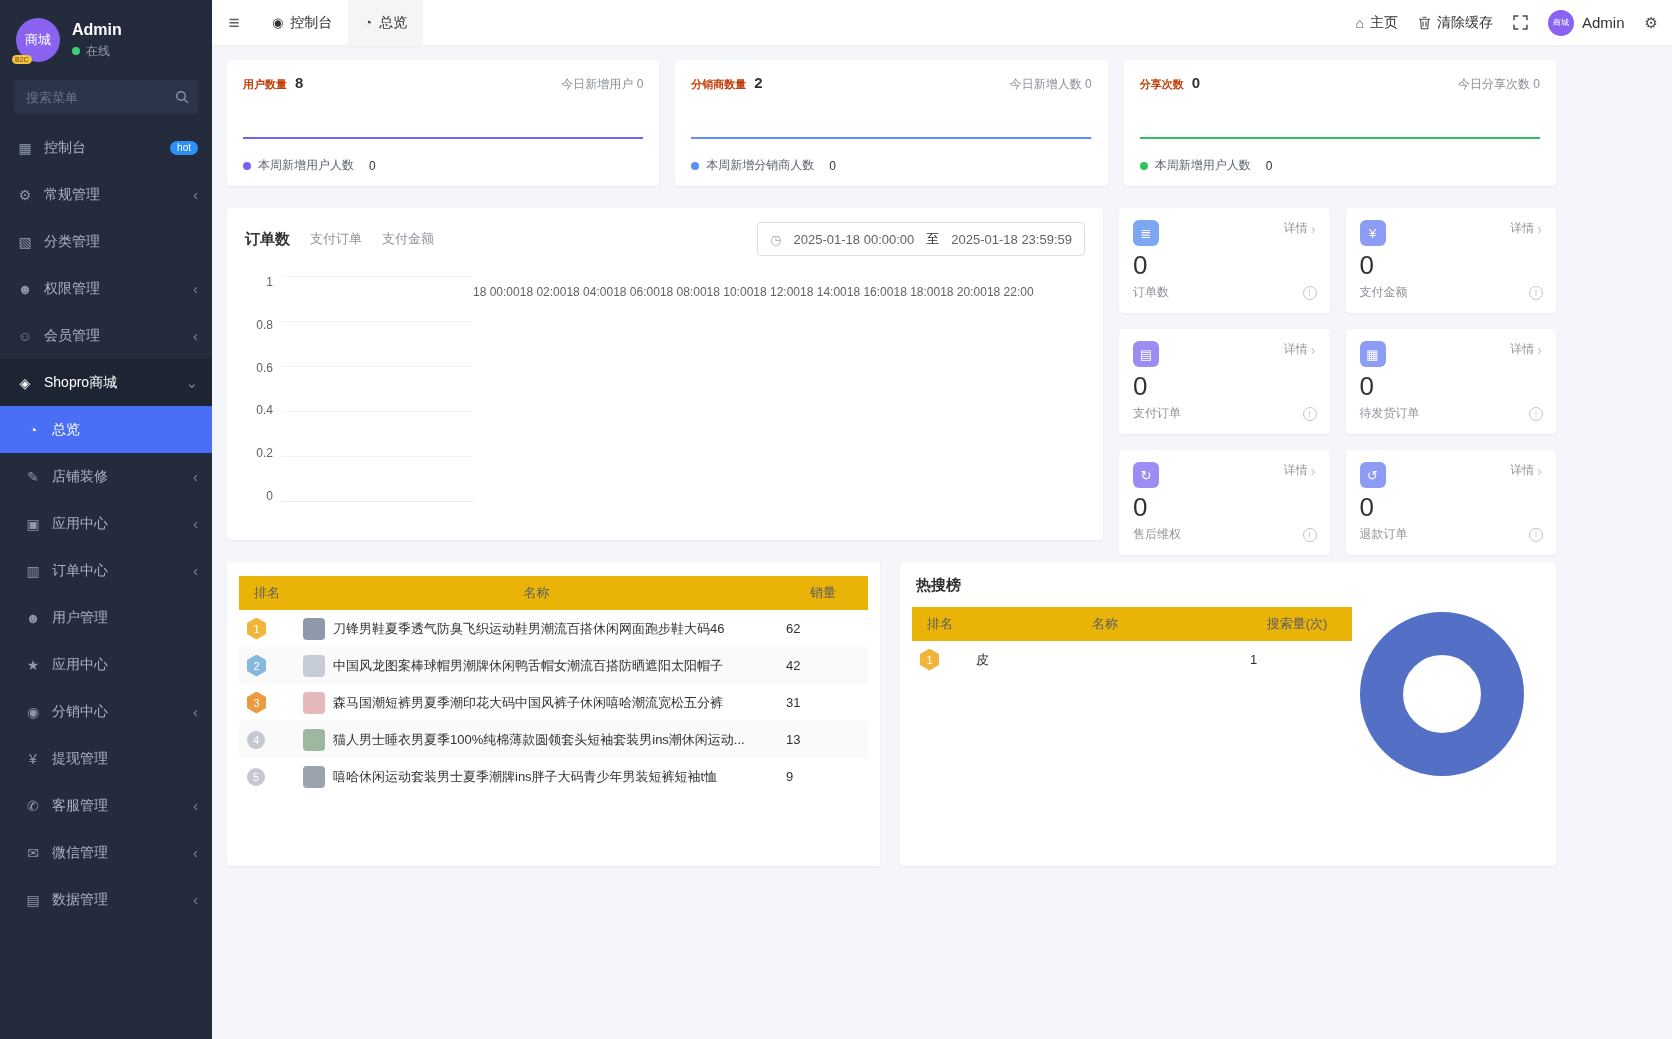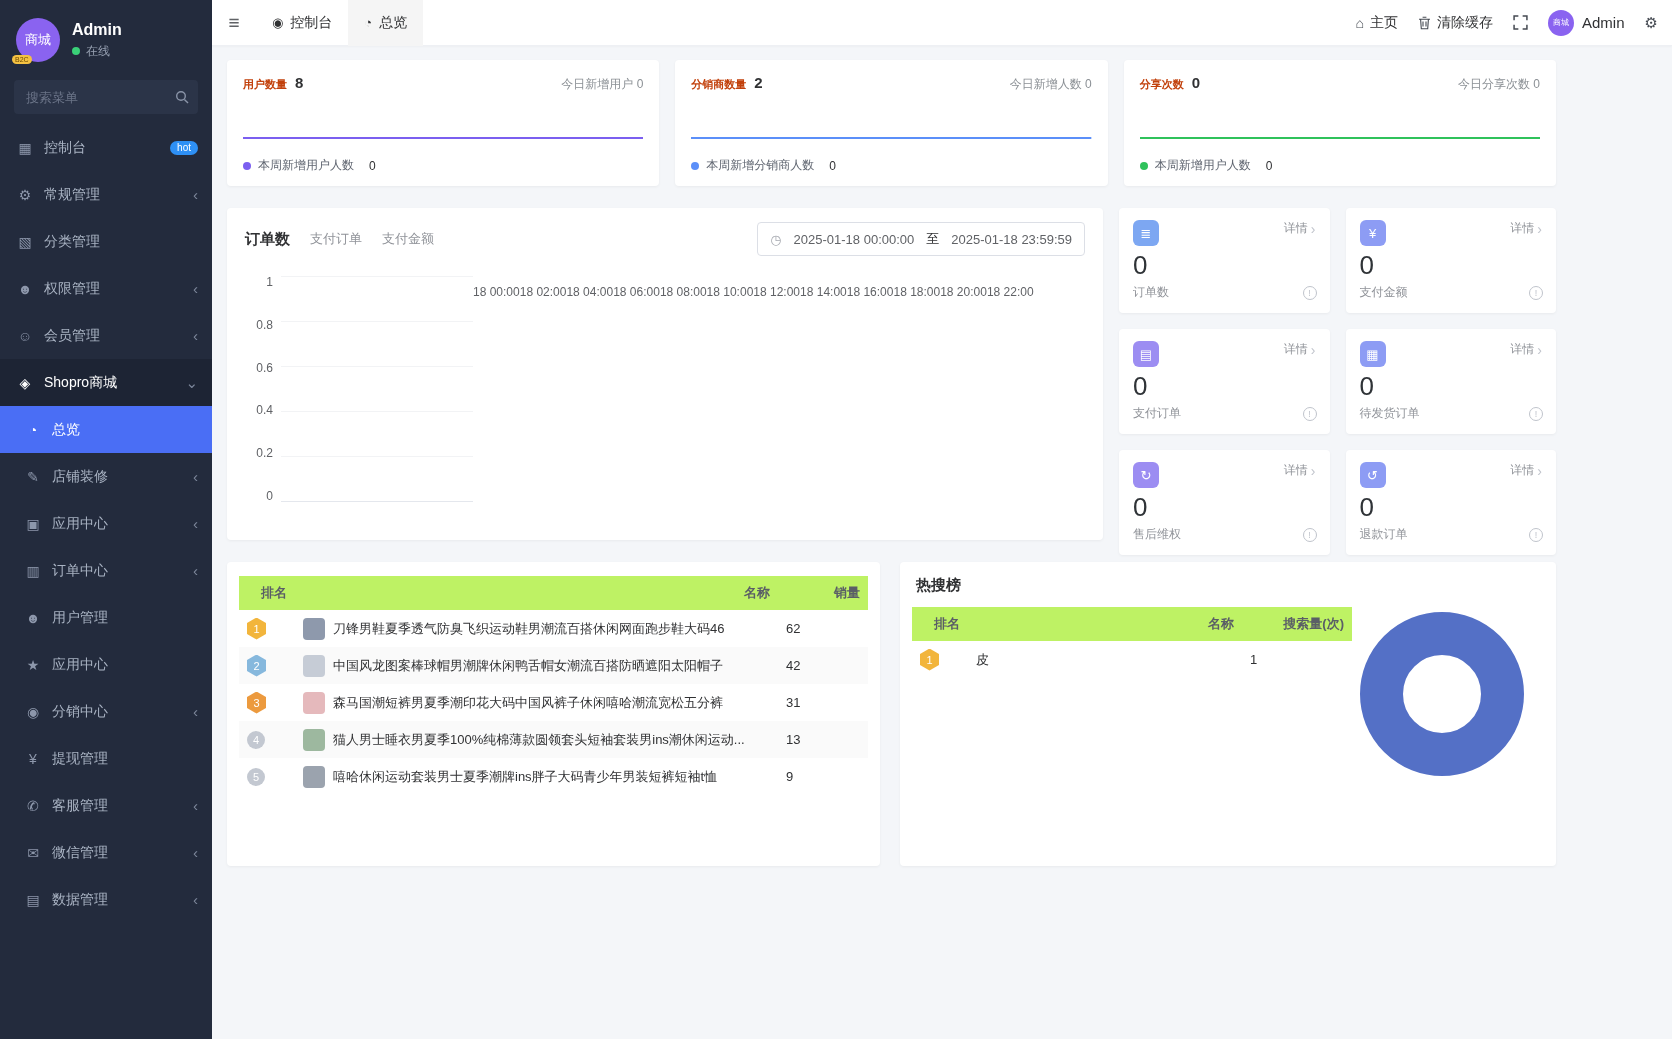--- a/index.html
+++ b/index.html
@@ -110,21 +110,21 @@
   .mc-info{position:absolute;right:13px;bottom:13px;width:14px;height:14px;border:1px solid #c0c4cc;
     border-radius:50%;color:#c0c4cc;font-size:9px;line-height:12px;text-align:center;cursor:pointer;}
 
   
   .bottom-row{display:flex;gap:20px;}
   .sales-card{width:653px;flex-shrink:0;height:304px;padding:14px 0 0;}
   .hot-card{flex:1;height:304px;padding:14px 0 0;position:relative;}
   .card-title{font-size:15px;font-weight:600;padding:0 16px 12px;}
   .rank-table{border-collapse:collapse;font-size:13px;margin:0 12px;width:calc(100% - 24px);table-layout:fixed;}
   .hot-card .rank-table{width:440px;}
-  .rank-table th{background:#bef264;color:#5a5e66;font-weight:700;text-align:right;height:34px;padding:0 8px;}
+  .rank-table th{background:#eab308;color:#5a5e66;font-weight:400;text-align:center;height:34px;padding:0 8px;}
   .rank-table td{height:37px;padding:0 8px;color:#303133;}
   .rank-table tr:nth-child(even) td{background:#fafafa;}
   .col-rank{width:56px;}
   .col-val{width:90px;}
   .hot-card .col-val{width:110px;}
   .medal{display:inline-flex;width:19px;height:22px;align-items:center;justify-content:center;
     color:#fff;font-size:11px;clip-path:polygon(50% 0,100% 25%,100% 75%,50% 100%,0 75%,0 25%);}
   .medal.circle{clip-path:none;border-radius:50%;width:18px;height:18px;}
   .name-cell{display:flex;align-items:center;gap:8px;overflow:hidden;}
   .thumb{width:22px;height:22px;border-radius:4px;flex-shrink:0;display:inline-block;}

